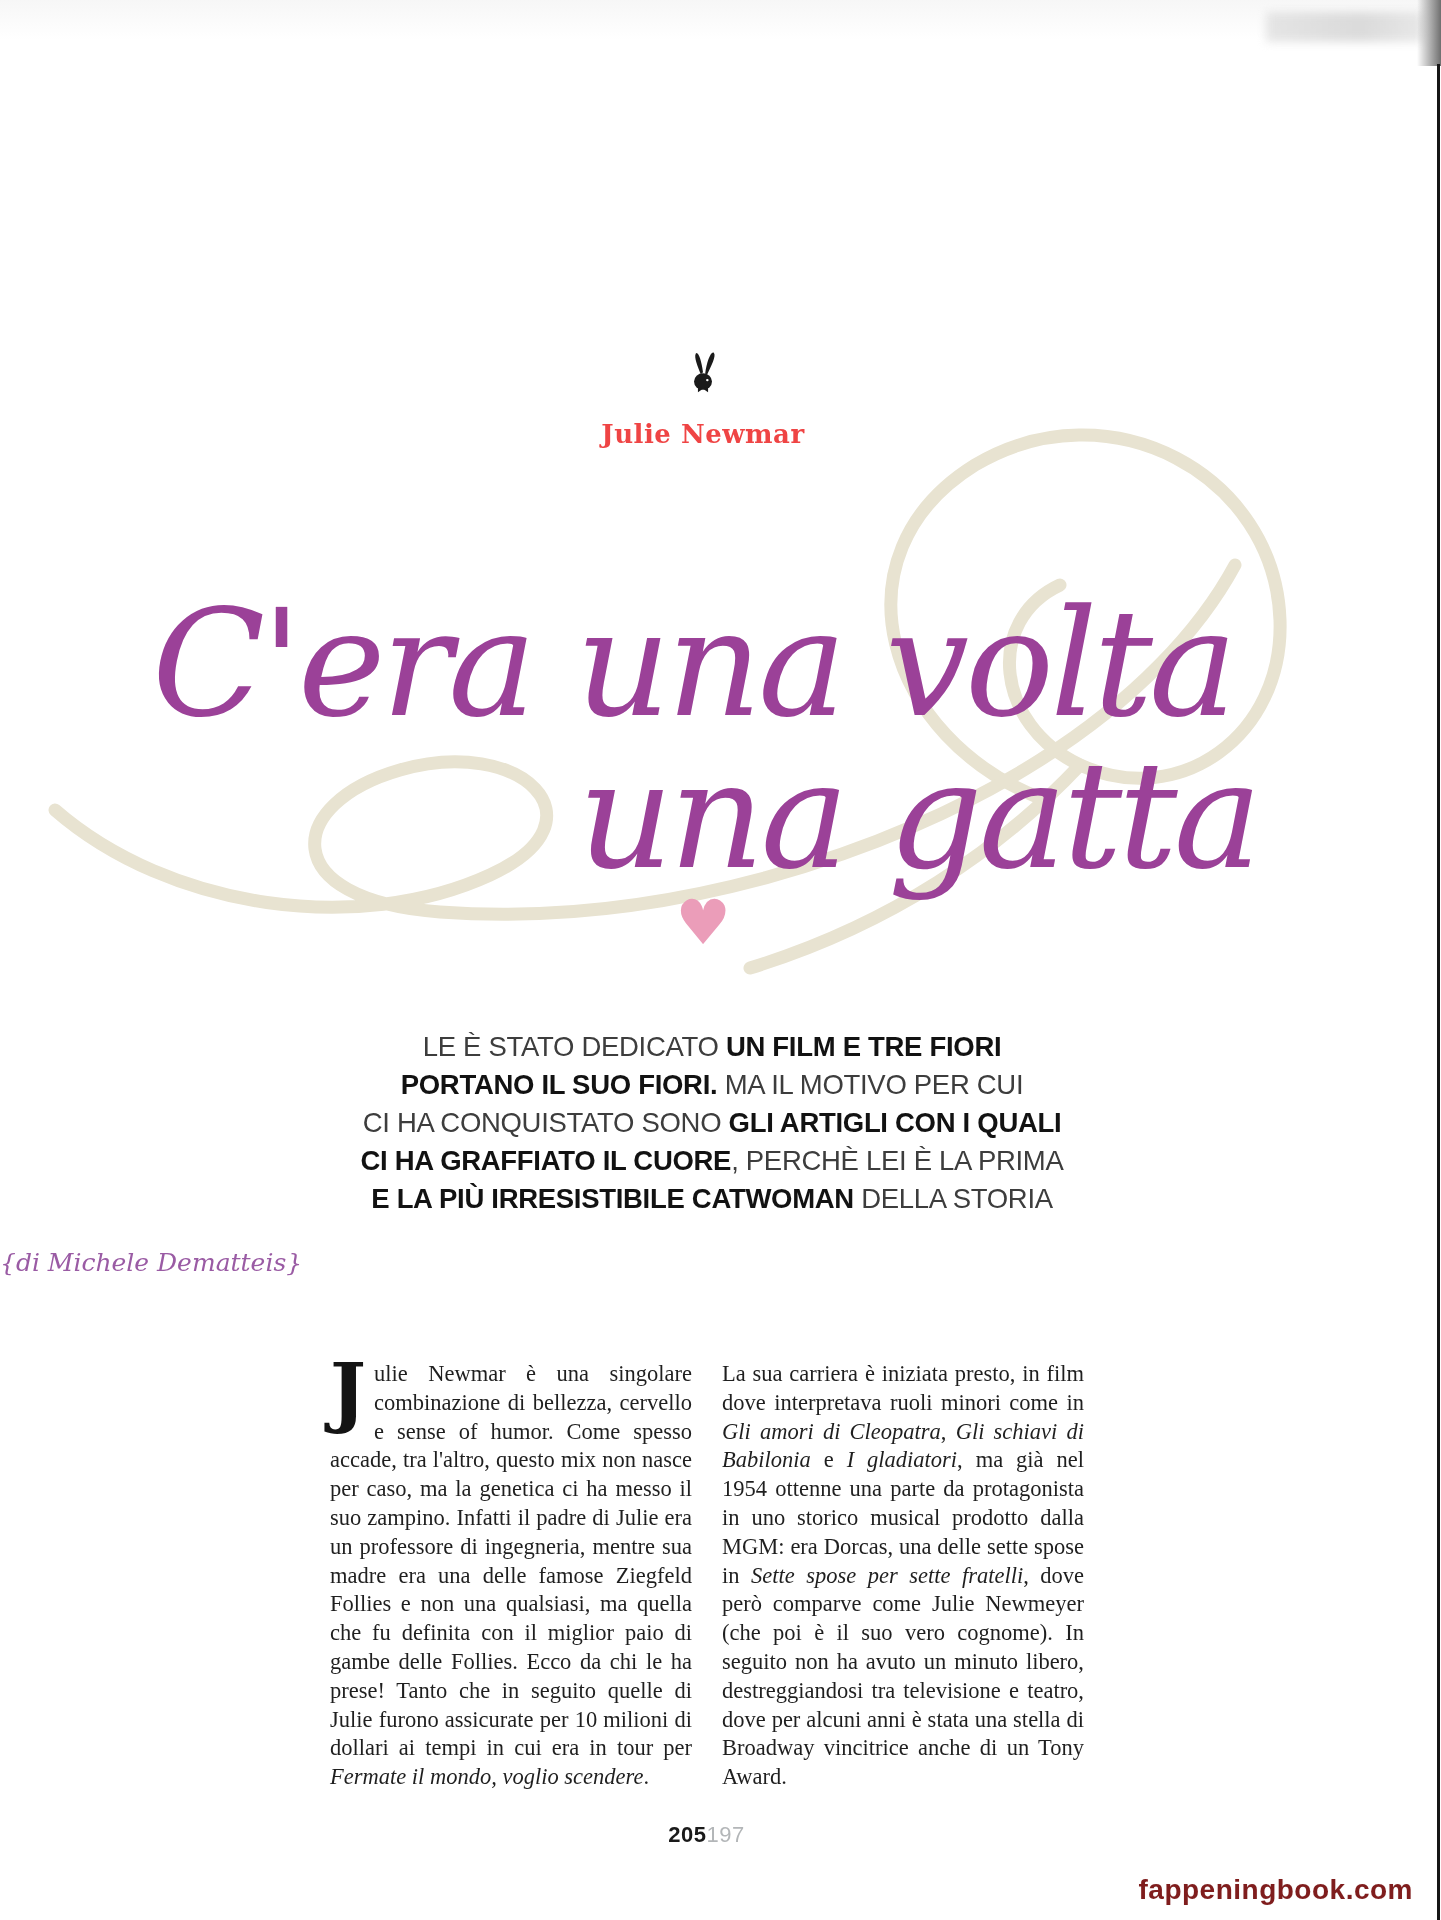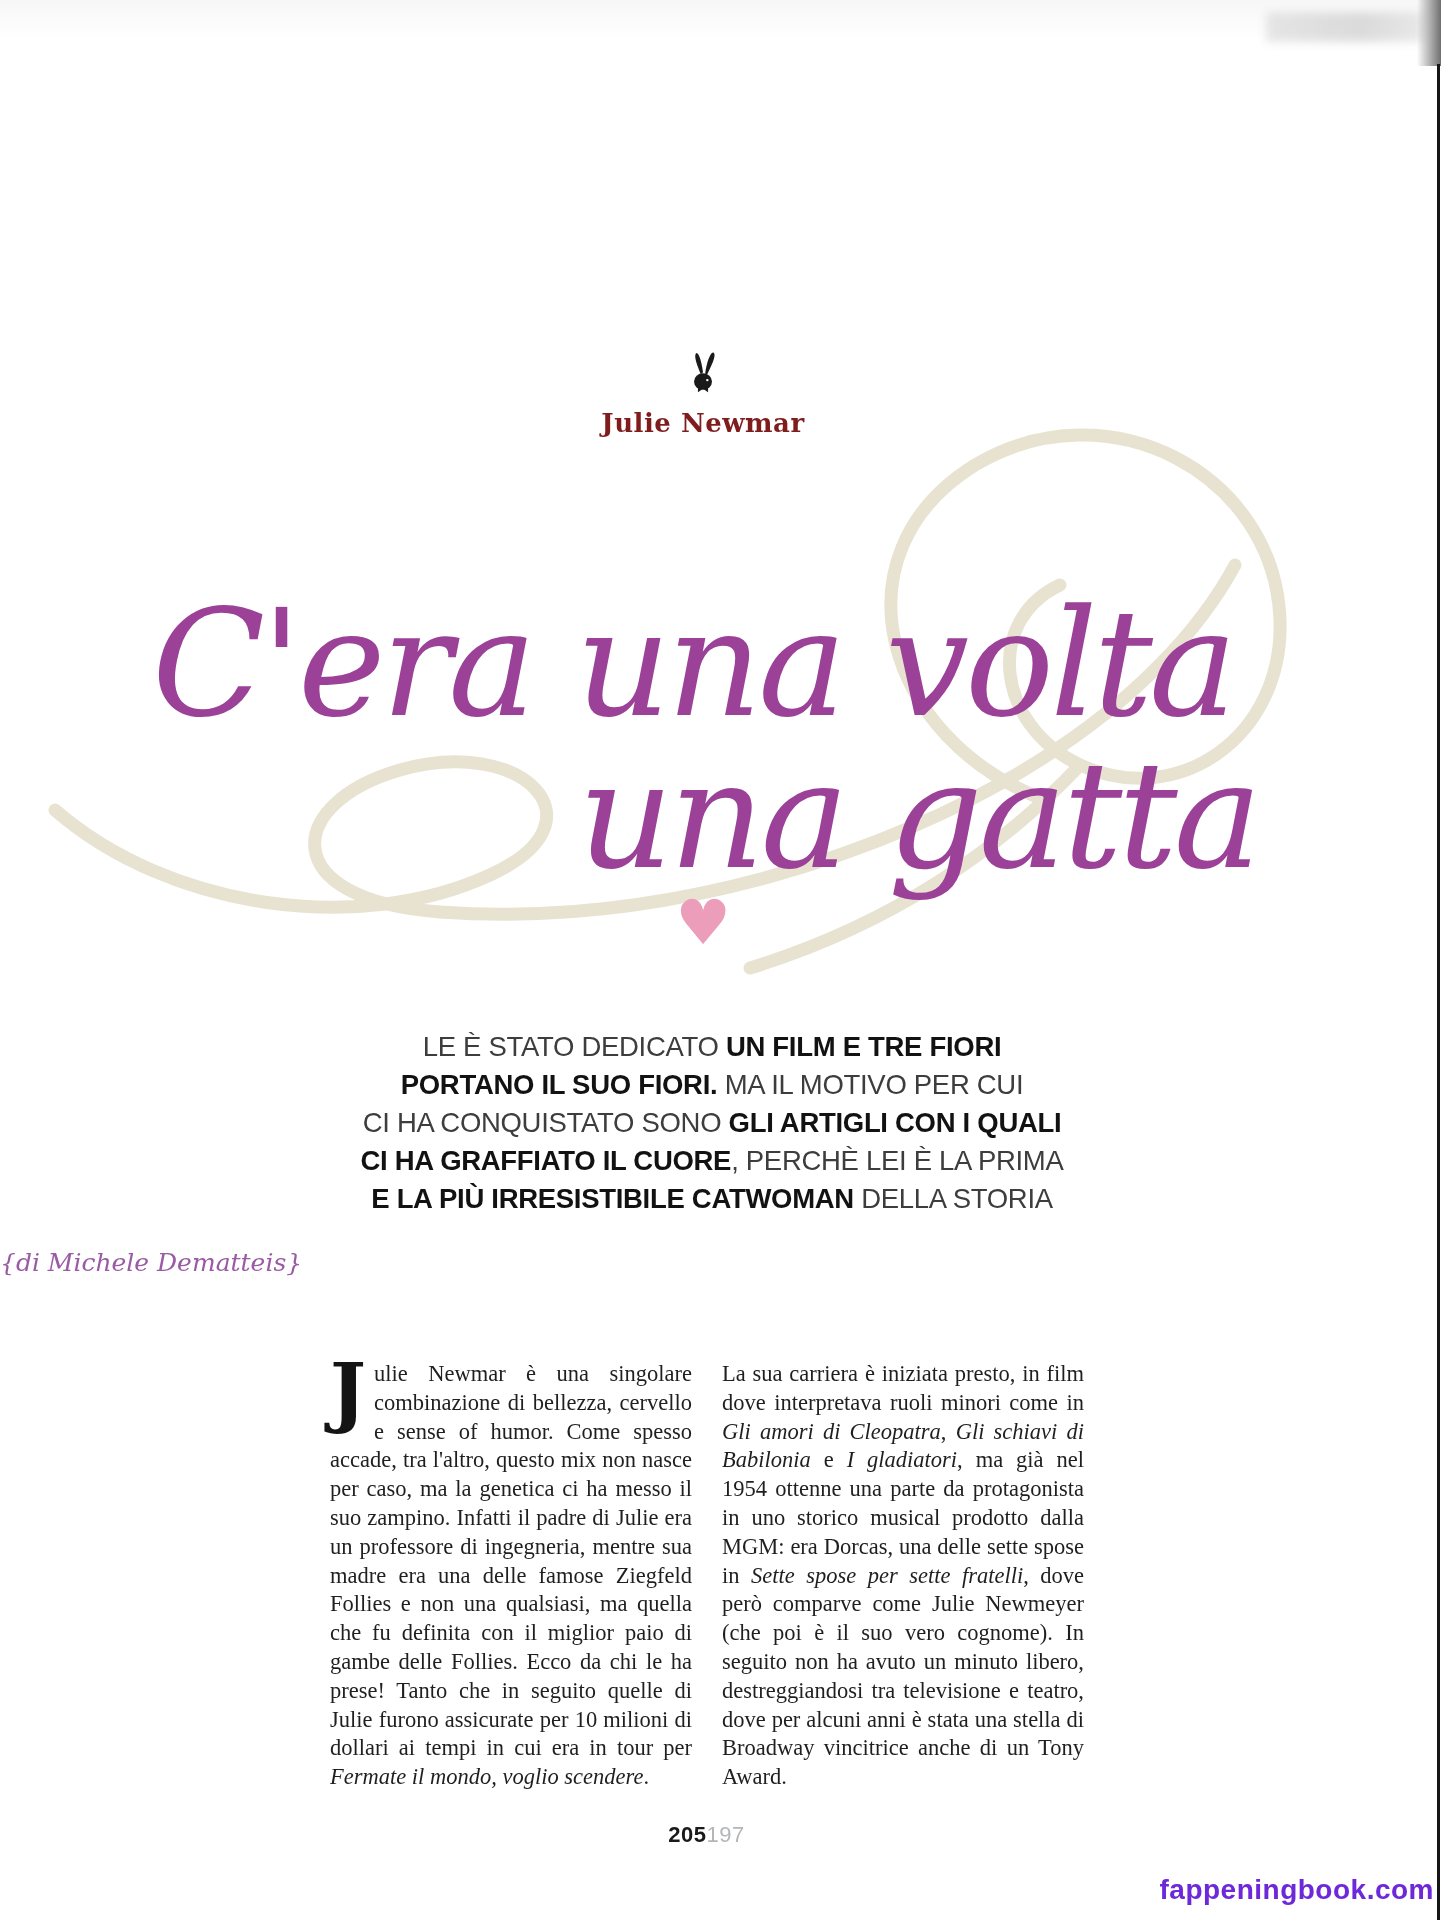--- a/index.html
+++ b/index.html
@@ -13,22 +13,22 @@
   .edge-corner{position:absolute; top:0; right:0; width:24px; height:66px;
     background:linear-gradient(to right, rgba(150,150,150,0), #8c8c8c 80%, #6f6f6f);}
   .top-smudge{position:absolute; left:1266px; top:12px; width:158px; height:30px;
     background:linear-gradient(to right,#d9d9d9,#c9c9c9 60%,#dedede); filter:blur(5px); opacity:.65;}
   .top-haze{position:absolute; left:0; top:0; right:0; height:40px;
     background:linear-gradient(to bottom, rgba(240,240,240,.55), rgba(255,255,255,0));}
 
   
   .kicker-block{position:absolute; left:553px; top:348px; width:300px; text-align:center; z-index:3;}
   .bunny{width:36px; height:52px; display:inline-block;}
-  .kicker{margin-top:4px; font-family:"DejaVu Serif","Liberation Serif",serif;
-    font-weight:700; font-size:26px; letter-spacing:.5px; color:#7f1d1d;}
+  .kicker{margin-top:15px; font-family:"DejaVu Serif","Liberation Serif",serif;
+    font-weight:700; font-size:26px; letter-spacing:.5px; color:#ef4444;}
 
   
   .ornament{position:absolute; left:40px; top:380px; width:1280px; height:660px; z-index:1;}
   .ornament path{stroke:#e8e3d1; stroke-width:13; fill:none; stroke-linecap:round;}
 
   
   .title-line{position:absolute; z-index:2;
     font-family:"DejaVu Serif","Liberation Serif",serif;
     font-style:italic; font-weight:400; color:#9b4198;
     font-size:148px; letter-spacing:-4px; white-space:nowrap; line-height:1;}
@@ -57,23 +57,23 @@
   .col .seg-italic{font-style:italic;}
   .dropcap{float:left; font-family:"DejaVu Serif","Liberation Serif",serif;
     font-weight:700; font-size:76px; line-height:56px; padding:4px 8px 0 0; color:#141414;}
 
   
   .folio{position:absolute; left:0; right:28px; top:1822px; text-align:center; z-index:3;
     font-family:"Liberation Sans", sans-serif; font-size:22px; letter-spacing:0.5px;}
   .folio .pg-left{font-weight:700; color:#1a1a1a;}
   .folio .pg-right{font-weight:400; color:#b3b6b8;}
 
-  .watermark{position:absolute; right:7px; top:1874px; z-index:3;
+  .watermark{position:absolute; right:28px; top:1874px; z-index:3;
     font-family:"Liberation Sans", sans-serif; font-weight:700; font-size:28px;
-    color:#6d28d9; text-shadow:0 0 2px #f6f6f6; letter-spacing:0.5px;}
+    color:#7f1d1d; text-shadow:0 0 2px #f6f6f6; letter-spacing:0.5px;}
 </style>
 </head>
 <body>
 
 <div class="page">
 
   <div class="top-haze"></div>
   <div class="top-smudge"></div>
   <div class="edge-corner"></div>
   <div class="edge-line"></div>

